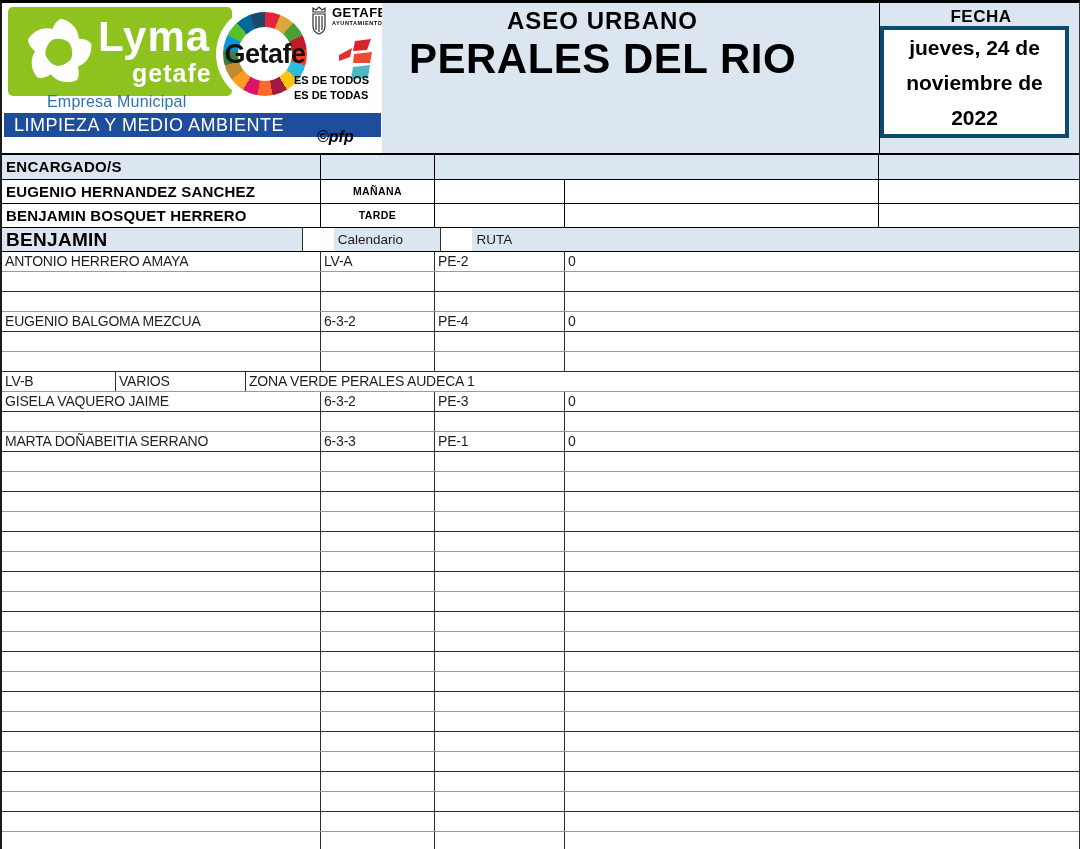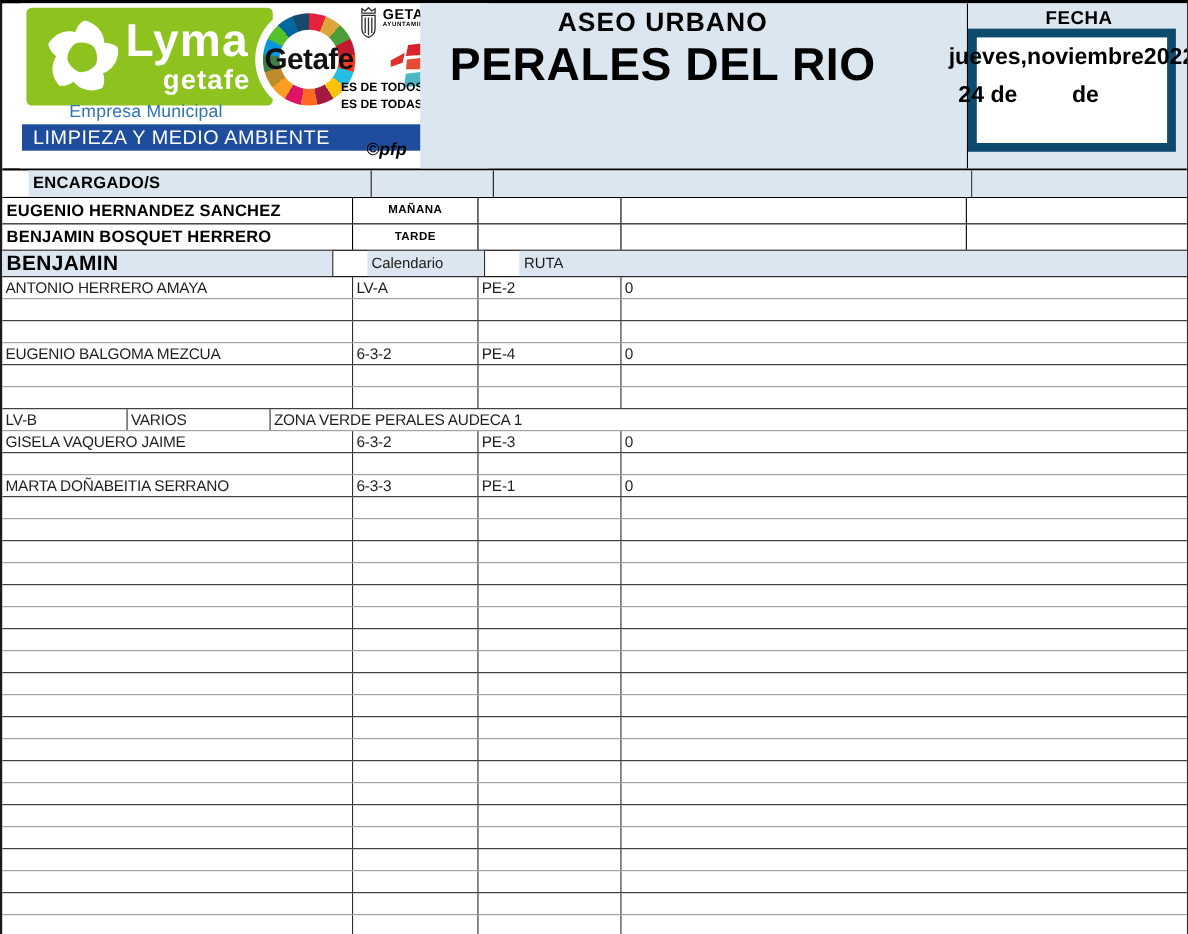--- a/index.html
+++ b/index.html
@@ -11,31 +11,31 @@
     --grid-gray:#9a9a9a;
   }
   html,body{margin:0;padding:0;background:#fff;}
   .sheet{
     position:relative;width:1080px;height:849px;background:#fff;
     font-family:"Liberation Sans",sans-serif;color:#000;overflow:hidden;
     box-sizing:border-box;border-top:3px solid #000;border-left:2px solid #1a1a1a;border-right:1px solid #333;
   }
   
   .header{position:absolute;left:0;top:0;width:100%;height:152px;border-bottom:2px solid #000;box-sizing:border-box;}
-  .header-left{position:absolute;left:16px;top:0;width:427px;height:150px;background:#fff;border-right:1px solid #000;box-sizing:border-box;}
+  .header-left{position:absolute;left:0;top:0;width:427px;height:150px;background:#fff;border-right:1px solid #000;box-sizing:border-box;}
   .header-title{position:absolute;left:380px;top:0;width:497px;height:150px;background:var(--lightblue);
     display:flex;flex-direction:column;align-items:center;box-sizing:border-box;padding-right:56px;}
   .header-fecha{position:absolute;left:877px;top:0;width:203px;height:150px;background:var(--lightblue);border-left:1px solid #000;box-sizing:border-box;}
 
   .title-top{font-size:24px;font-weight:bold;letter-spacing:1px;margin-top:4px;}
   .title-main{font-size:42px;font-weight:bold;letter-spacing:0.5px;white-space:nowrap;}
 
   .fecha-label{font-size:17px;font-weight:bold;text-align:center;margin-top:4px;letter-spacing:0.5px;}
-  .fecha-box{position:absolute;left:0px;top:23px;width:189px;height:112px;background:#fff;border:8px solid #0c4a6e;box-sizing:border-box;
-    display:flex;flex-direction:row;justify-content:center;text-align:center;}
+  .fecha-box{position:absolute;left:0px;top:23px;width:189px;height:112px;background:#fff;border:4px solid #0c4a6e;box-sizing:border-box;
+    display:flex;flex-direction:column;justify-content:center;text-align:center;}
   .fecha-box div{font-size:21px;font-weight:bold;line-height:35px;}
 
   
   .lyma-box{position:absolute;left:6px;top:4px;width:224px;height:89px;background:var(--green);border-radius:5px;}
   .lyma-swirl{position:absolute;left:14px;top:8px;}
   .lyma-word{position:absolute;left:90px;top:6px;font-size:42px;font-weight:bold;color:#fff;letter-spacing:1px;}
   .lyma-sub{position:absolute;left:124px;top:52px;font-size:25px;font-weight:bold;color:#fff;letter-spacing:1px;}
   .getafe-circle{position:absolute;left:214px;top:2px;width:98px;height:98px;background:#fff;border-radius:50%;}
   .getafe-wheel{position:absolute;left:7px;top:7px;width:84px;height:84px;border-radius:50%;}
   .getafe-wheel-inner{position:absolute;left:22px;top:22px;width:54px;height:54px;background:#fff;border-radius:50%;}
@@ -52,21 +52,21 @@
   .pfp{position:absolute;left:315px;top:125px;font-size:16px;font-weight:bold;font-style:italic;}
 
   
   .trow{position:absolute;left:0;width:1080px;display:flex;box-sizing:border-box;}
   .tcell{box-sizing:border-box;overflow:hidden;white-space:nowrap;}
   .blue{background:var(--lightblue);}
 
   .row-sec{top:152px;height:25px;border-bottom:1px solid #000;}
   .row-sec .tcell{border-right:1px solid #000;}
   .row-sec .tcell:last-child{border-right:none;}
-  .sec-label{font-size:15px;font-weight:bold;padding-left:4px;line-height:24px;letter-spacing:0.3px;margin-left:24px;}
+  .sec-label{font-size:15px;font-weight:bold;padding-left:4px;line-height:24px;letter-spacing:0.3px;}
 
   .row-enc1{top:177px;height:24px;border-bottom:1px solid #000;}
   .row-enc2{top:201px;height:24px;border-bottom:1px solid #000;}
   .row-enc1 .tcell,.row-enc2 .tcell{border-right:1px solid #000;}
   .row-enc1 .tcell:last-child,.row-enc2 .tcell:last-child{border-right:none;}
   .enc-name{font-size:15px;font-weight:bold;padding-left:4px;line-height:23px;letter-spacing:0.2px;}
   .shift{font-size:10.5px;font-weight:bold;text-align:center;line-height:23px;letter-spacing:0.4px;}
 
   .row-oper{top:225px;height:24px;border-bottom:1px solid #000;}
   .row-oper .tcell{border-right:1px solid var(--grid-dark);}

